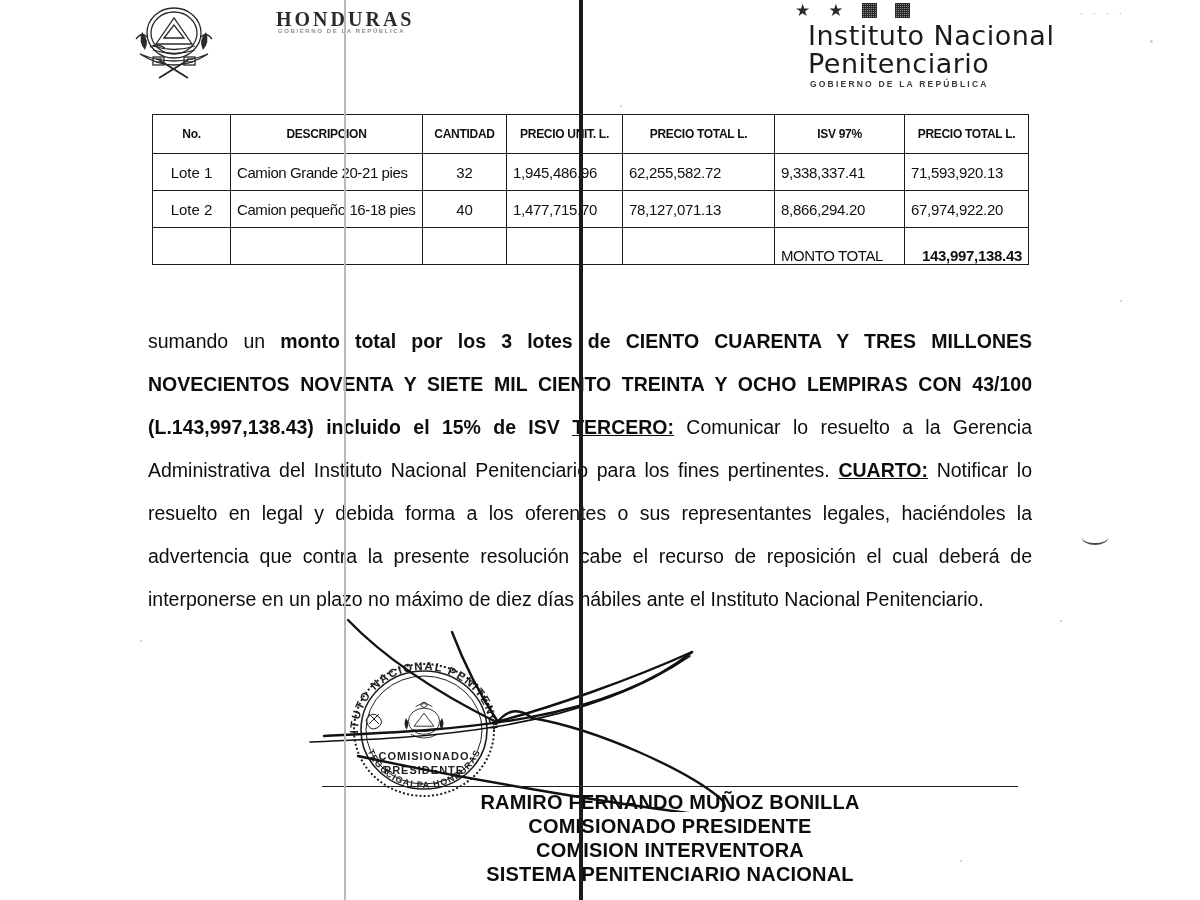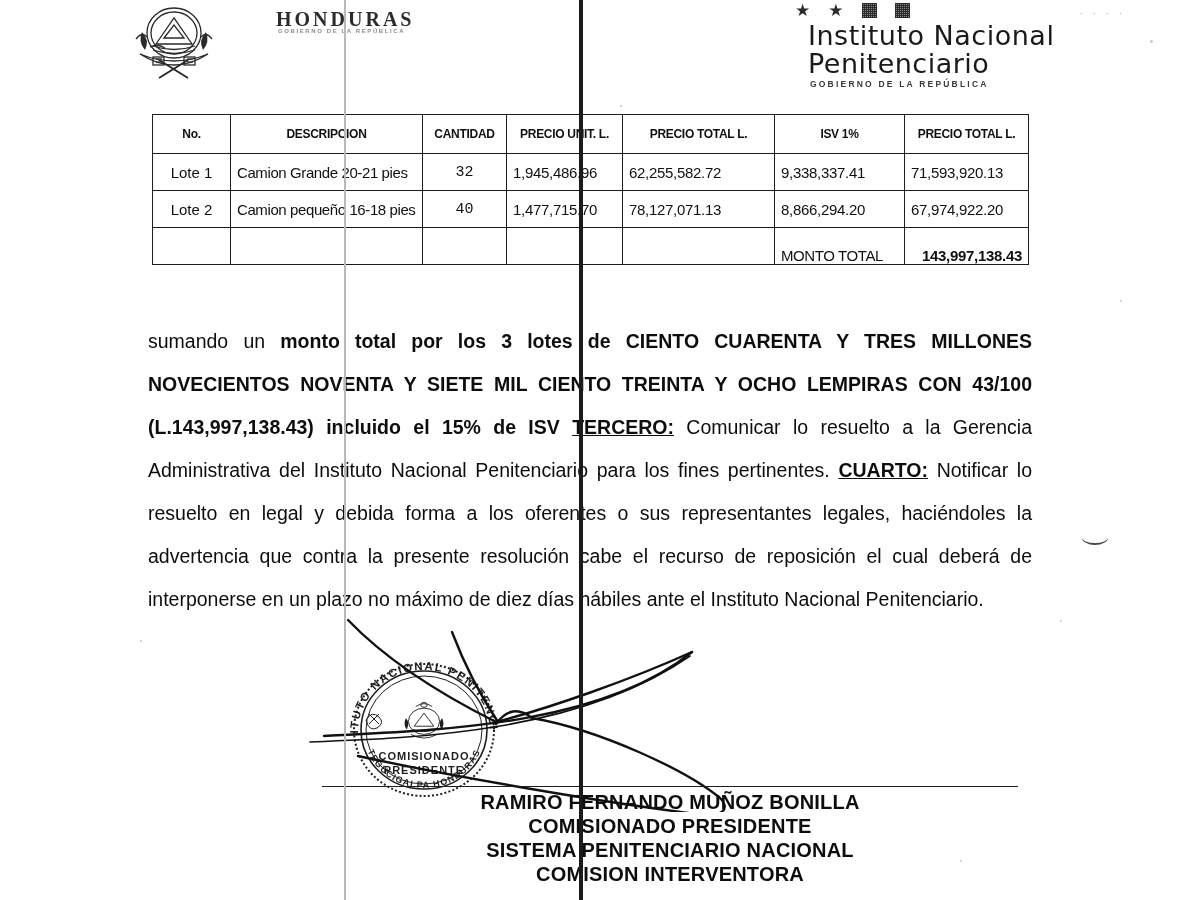--- a/index.html
+++ b/index.html
@@ -161,21 +161,21 @@
     font-weight: bold;
     font-size: 12px;
     letter-spacing: -0.3px;
   }
   table.doc-table tbody td {
     height: 36px;
     margin-left: 48px;
   }
   td.c-no    { text-align: center; font-size: 15px; }
   td.c-desc  { text-align: left;  font-size: 15px; letter-spacing: -0.4px;}
-  td.c-qty   { text-align: center; font-family: Liberation Mono, monospace; }
+  td.c-qty   { text-align: center; }
   td.c-num   { text-align: left; letter-spacing: -0.3px;}
   tr.total-row td { height: 42px; }
   td.c-montolabel {
     text-align: left;
     font-size: 14px;
     vertical-align: bottom;
     padding-bottom: 3px;
     letter-spacing: -0.4px;
   }
   td.c-montovalue {
@@ -305,21 +305,21 @@
         <col style="width:130px">
         <col style="width:124px">
       </colgroup>
       <thead>
         <tr>
           <th>No.</th>
           <th>DESCRIPCION</th>
           <th>CANTIDAD</th>
           <th>PRECIO UNIT. L.</th>
           <th>PRECIO TOTAL L.</th>
-          <th>ISV 1%</th>
+          <th>ISV 97%</th>
           <th>PRECIO TOTAL L.</th>
         </tr>
       </thead>
       <tbody>
         <tr>
           <td class="c-no">Lote 1</td>
           <td class="c-desc">Camion Grande 20-21 pies</td>
           <td class="c-qty">32</td>
           <td class="c-num">1,945,486.96</td>
           <td class="c-num">62,255,582.72</td>
@@ -400,22 +400,22 @@
     </g>
     <g fill="none" stroke="#111111" stroke-width="1.6" stroke-linecap="round">
       <path d="M10 130 C 120 126, 280 120, 390 44"></path>
     </g>
   </svg>
 
   <div class="sig-rule"></div>
   <div class="sig-block">
     <div>RAMIRO FERNANDO MUÑOZ BONILLA</div>
     <div>COMISIONADO PRESIDENTE</div>
+    <div>COMISION INTERVENTORA</div>
     <div>SISTEMA PENITENCIARIO NACIONAL</div>
-    <div>COMISION INTERVENTORA</div>
   </div>
 
   <div class="fold fold-light"></div>
   <div class="fold fold-dark"></div>
   <div class="arc-artifact"></div>
   <div class="speck" style="left:1150px; top:40px;  width:3px; height:3px;"></div>
   <div class="speck" style="left:1120px; top:300px; width:2px; height:2px;"></div>
   <div class="speck" style="left:1060px; top:620px; width:2px; height:2px;"></div>
   <div class="speck" style="left:140px;  top:640px; width:2px; height:2px;"></div>
   <div class="speck" style="left:960px;  top:860px; width:2px; height:2px;"></div>

